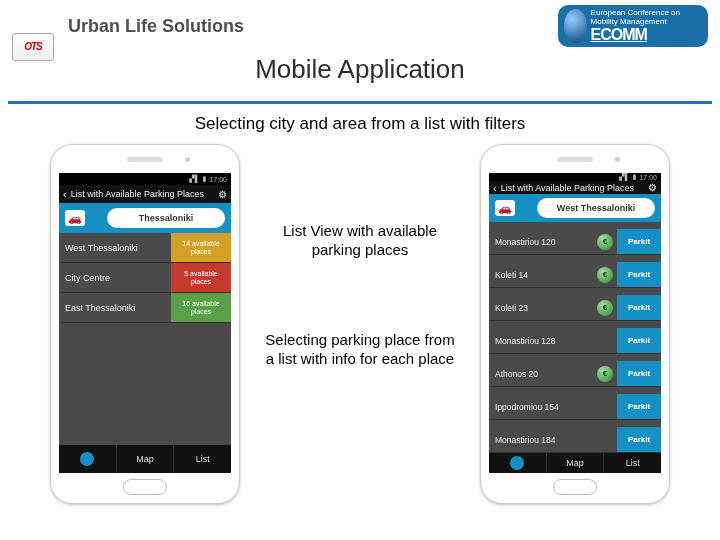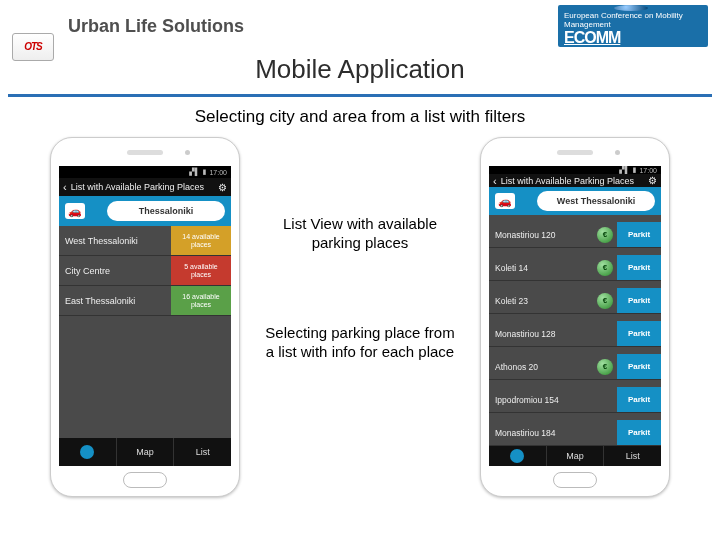--- a/index.html
+++ b/index.html
@@ -1,27 +1,27 @@
 <!DOCTYPE html>
 <html><head>
 <meta charset="utf-8">
 <style>
   * { box-sizing: border-box; margin: 0; padding: 0; }
   body { width: 720px; height: 540px; background: #fff; font-family: Arial, sans-serif; overflow: hidden; position: relative; }
 
   .topbar { display: flex; align-items: center; height: 52px; padding: 0 12px; }
   .ots-logo { width: 42px; height: 28px; background: linear-gradient(#fff,#eee); border:1px solid #aaa; border-radius:3px; display:flex;align-items:center;justify-content:center; font-size:10px; font-weight:bold; color:#c00; font-style:italic; letter-spacing:-1px;margin-top:41px;}
   .uls { margin-left: 14px; font-size: 18px; font-weight: bold; color:#4f4f4f; }
-  .ecomm { margin-left:auto; width:150px; height:42px; background:#1a6fa8; border-radius:2px; display:flex; align-items:center; padding:0 6px; color:#fff; font-size:8px;flex-direction:column; }
+  .ecomm { margin-left:auto; width:150px; height:42px; background:#1a6fa8; border-radius:10px; display:flex; align-items:center; padding:0 6px; color:#fff; font-size:8px; }
   .ecomm-ball { width:34px;height:34px;border-radius:50%;background:radial-gradient(circle at 35% 30%,#9cf,#047); margin-right:4px;}
   .ecomm-txt { display:flex;flex-direction:column; }
   .ecomm-big { font-size:16px; font-weight:bold; letter-spacing:-1px;text-decoration:underline; }
 
   .title-wrap { margin: 0 8px; }
-  .title-bar { text-align:center; font-size:26px; color:#2d2d2d; padding:2px 0 9px; border-bottom:3px solid #2a6fb5; }
+  .title-bar { text-align:center; font-size:26px; color:#2d2d2d; padding:2px 0 16px; border-bottom:3px solid #2a6fb5; }
 
   .subtitle { text-align:center; font-size:17px; margin-top:10px; }
 
   .stage { position:relative; width:100%; height:420px; }
 
   .caption { position:absolute; width:200px; text-align:center; font-size:15px; line-height:1.25; }
   .cap1 { left:260px; top:88px; }
   .cap2 { left:260px; top:197px; }
 
   .phone { position:absolute; width:190px; height:360px; background:#fff; border:1px solid #ccc; border-radius:22px; box-shadow:0 1px 3px rgba(0,0,0,.25); }

